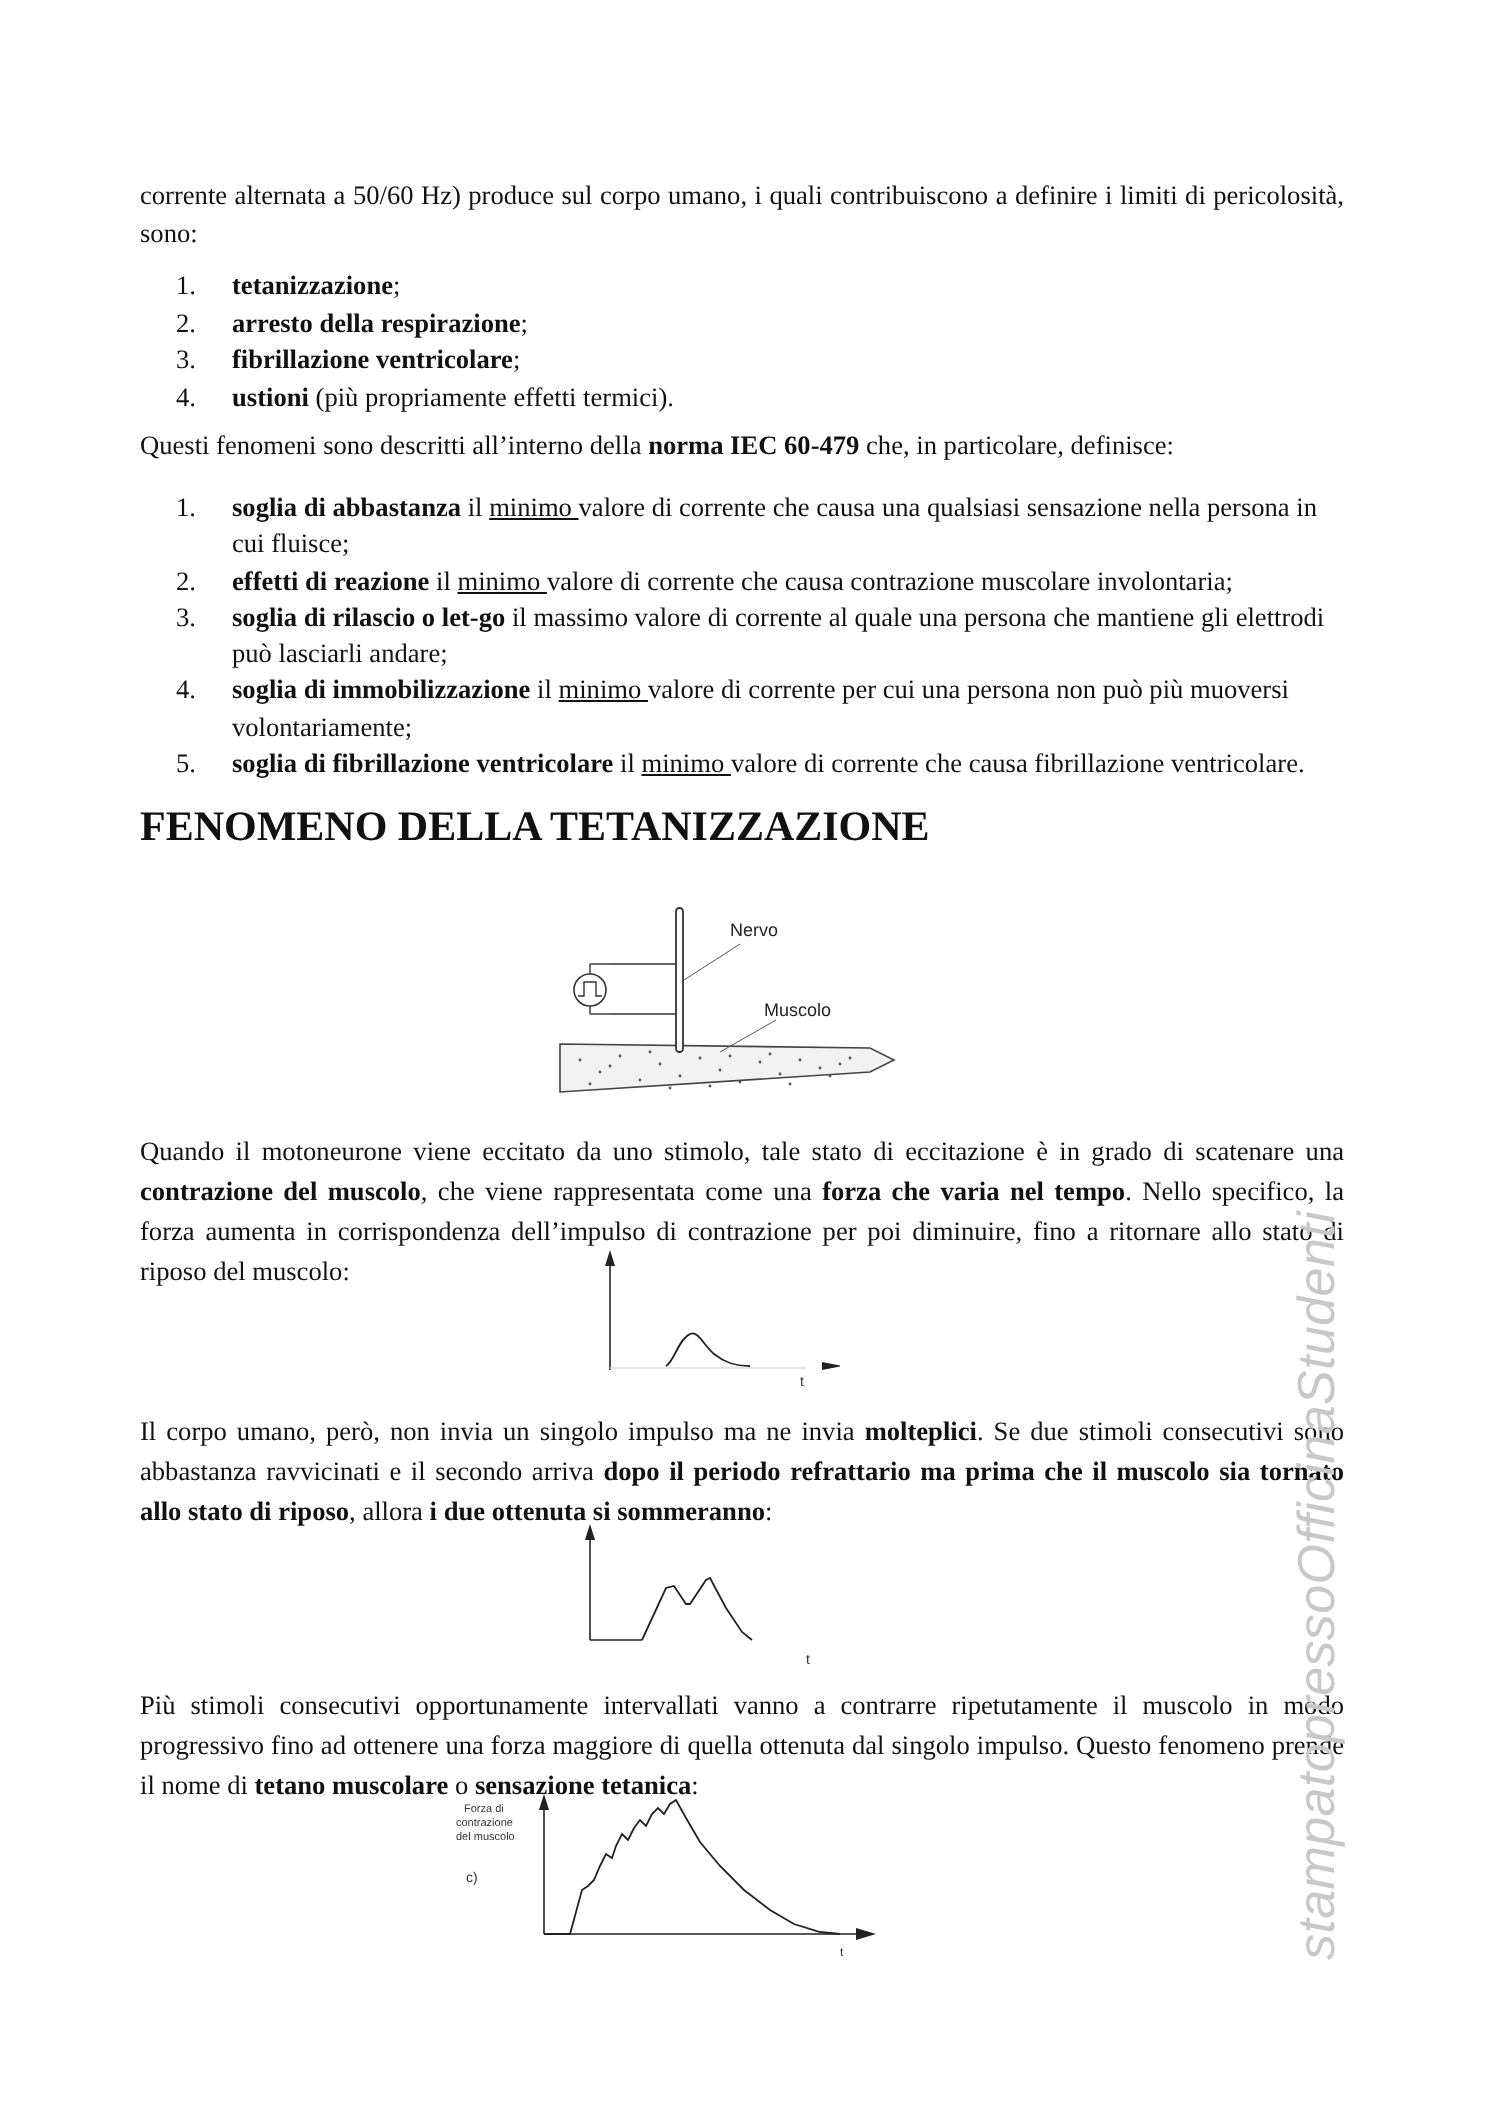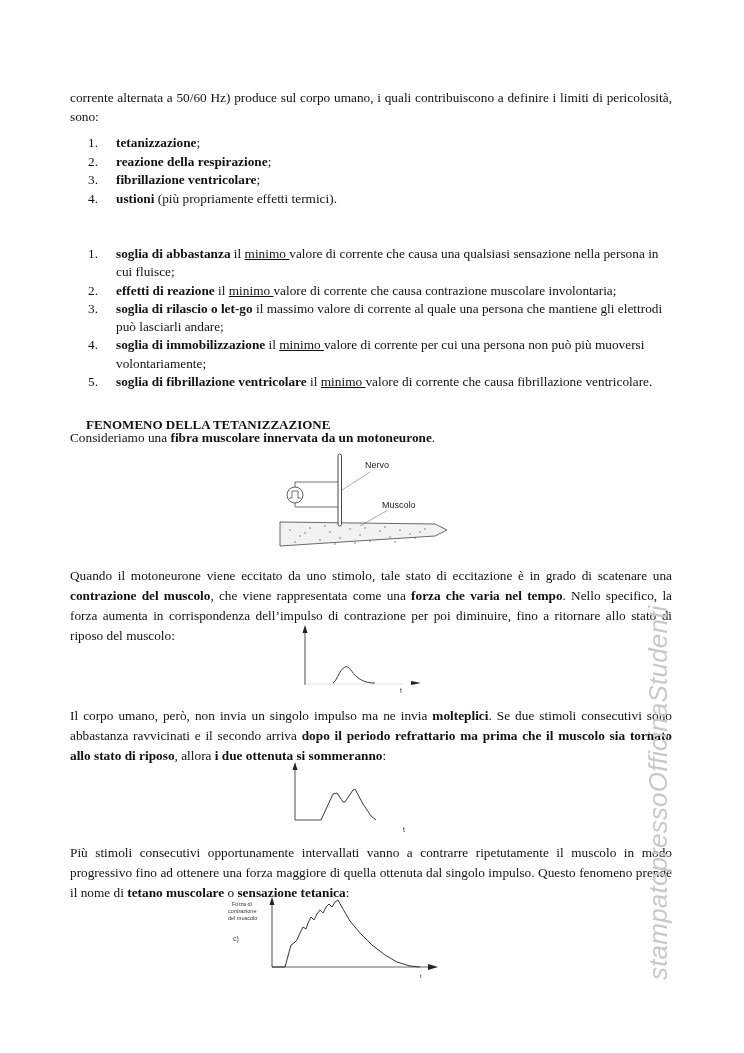--- a/index.html
+++ b/index.html
@@ -5,53 +5,53 @@
   html, body { margin: 0; padding: 0; background: #ffffff; }
   body { width: 744px; height: 1053px; position: relative; overflow: hidden;
          font-family: "Liberation Serif", "DejaVu Serif", serif; color: #111; }
   .page { position: absolute; left: 0; top: 0; width: 744px; height: 786px; }
   .p { position: absolute; left: 70px; width: 602px; font-size: 13.3px; line-height: 18.5px; margin: 0; text-align: justify; }
   .list { position: absolute; left: 88px; width: 584px; font-size: 13.3px; line-height: 18.5px; margin: 0; padding: 0; list-style: none; }
   .list li { position: relative; padding-left: 28px; }
   .list .num { position: absolute; left: 0; top: 0; }
   b { font-weight: bold; margin-top: 12px; }
   u { }
-  .h { position: absolute; left: 70px; top: 401px; font-size: 13px; font-weight: bold; margin: 16px; }
+  .h { position: absolute; left: 70px; top: 401px; font-size: 21px; font-weight: bold; margin: 0; }
   svg.fig { position: absolute; }
   .wm { position: absolute; left: 643px; top: 980px; transform-origin: 0 0; transform: rotate(-90deg);
         font-family: "Liberation Sans", "DejaVu Sans", sans-serif; font-style: italic; font-size: 26px;
         color: #c8c8c8; white-space: nowrap; letter-spacing: 0.2px; }
   .lbl { font-family: "Liberation Sans", "DejaVu Sans", sans-serif; }
 </style>
 </head>
 <body>
 
 <div class="page">
 
   <p class="p" style="top:89px;"><span>corrente alternata a 50/60 Hz) produce sul corpo umano, i quali contribuiscono a definire i limiti di pericolosità, sono:</span></p>
 
   <ol class="list" style="top:134px;">
     <li><span class="num">1.</span><b>tetanizzazione</b><span>;</span></li>
-    <li><span class="num">2.</span><b>reazione della respirazione</b><span>;</span></li>
+    <li><span class="num">2.</span><b>arresto della respirazione</b><span>;</span></li>
     <li><span class="num">3.</span><b>fibrillazione ventricolare</b><span>;</span></li>
     <li><span class="num">4.</span><b>ustioni</b><span> (più propriamente effetti termici).</span></li>
   </ol>
 
+  <p class="p" style="top:214px;"><span>Questi fenomeni sono descritti all’interno della </span><b>norma IEC 60-479</b><span> che, in particolare, definisce:</span></p>
 
   <ol class="list" style="top:245px; line-height:18.3px;">
     <li><span class="num">1.</span><b>soglia di abbastanza</b><span> il </span><u>minimo </u><span>valore di corrente che causa una qualsiasi sensazione nella persona in cui fluisce;</span></li>
     <li><span class="num">2.</span><b>effetti di reazione</b><span> il </span><u>minimo </u><span>valore di corrente che causa contrazione muscolare involontaria;</span></li>
     <li><span class="num">3.</span><b>soglia di rilascio o let-go</b><span> il massimo valore di corrente al quale una persona che mantiene gli elettrodi può lasciarli andare;</span><u></u><span></span></li>
     <li><span class="num">4.</span><b>soglia di immobilizzazione</b><span> il </span><u>minimo </u><span>valore di corrente per cui una persona non può più muoversi volontariamente;</span></li>
     <li><span class="num">5.</span><b>soglia di fibrillazione ventricolare</b><span> il </span><u>minimo </u><span>valore di corrente che causa fibrillazione ventricolare.</span></li>
   </ol>
 
   <h2 class="h">FENOMENO DELLA TETANIZZAZIONE</h2>
 
-  <p class="p" style="top:429px;"><span>Consideriamo una </span><b>fibra muscolare innervata da un motoneurone</b><span>.</span></p>
 
   <svg class="fig" style="left:275px; top:450px;" width="200" height="100" viewBox="0 0 200 100">
     <g>
       <path d="M5,72 L160,74 L172,80 L160,86 L5,96 Z" fill="#f2f2f2" stroke="#444" stroke-width="0.8"></path>
       <g fill="#555">
         <circle cx="15" cy="80" r="0.7"></circle>
           <circle cx="25" cy="86" r="0.7"></circle>
           <circle cx="35" cy="78" r="0.7"></circle>
           <circle cx="45" cy="90" r="0.7"></circle>
         <circle cx="55" cy="82" r="0.7"></circle>

